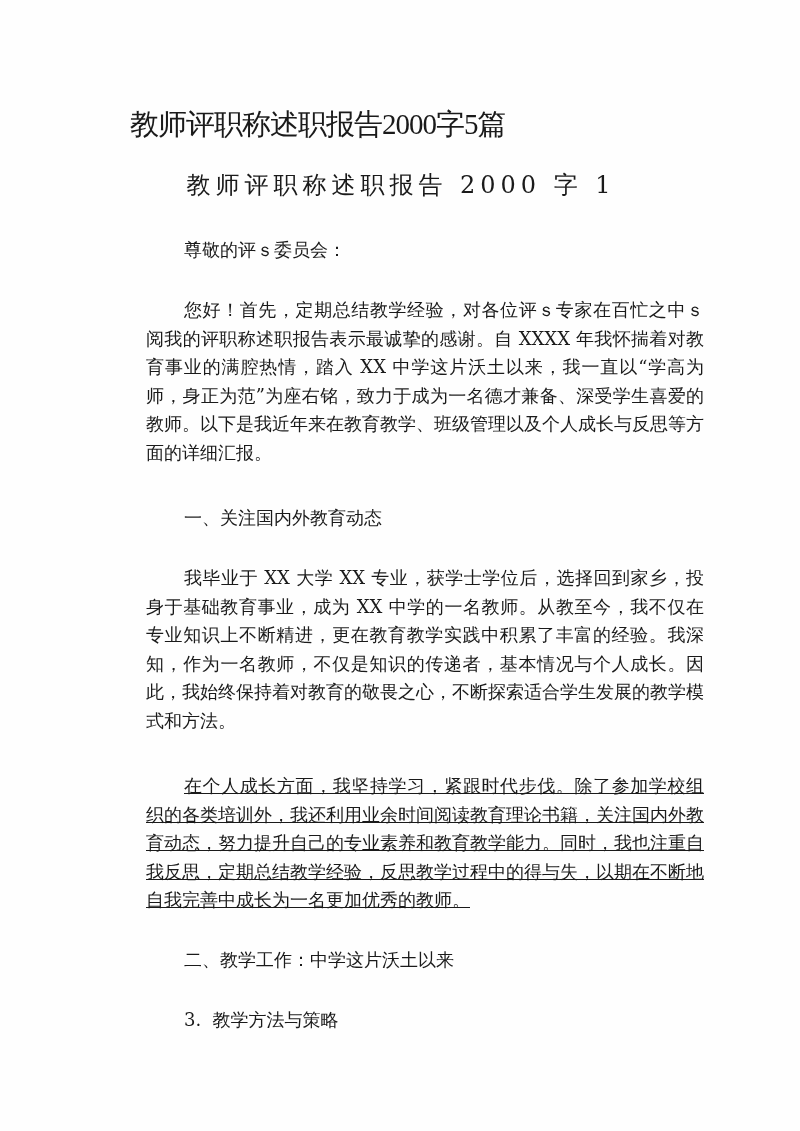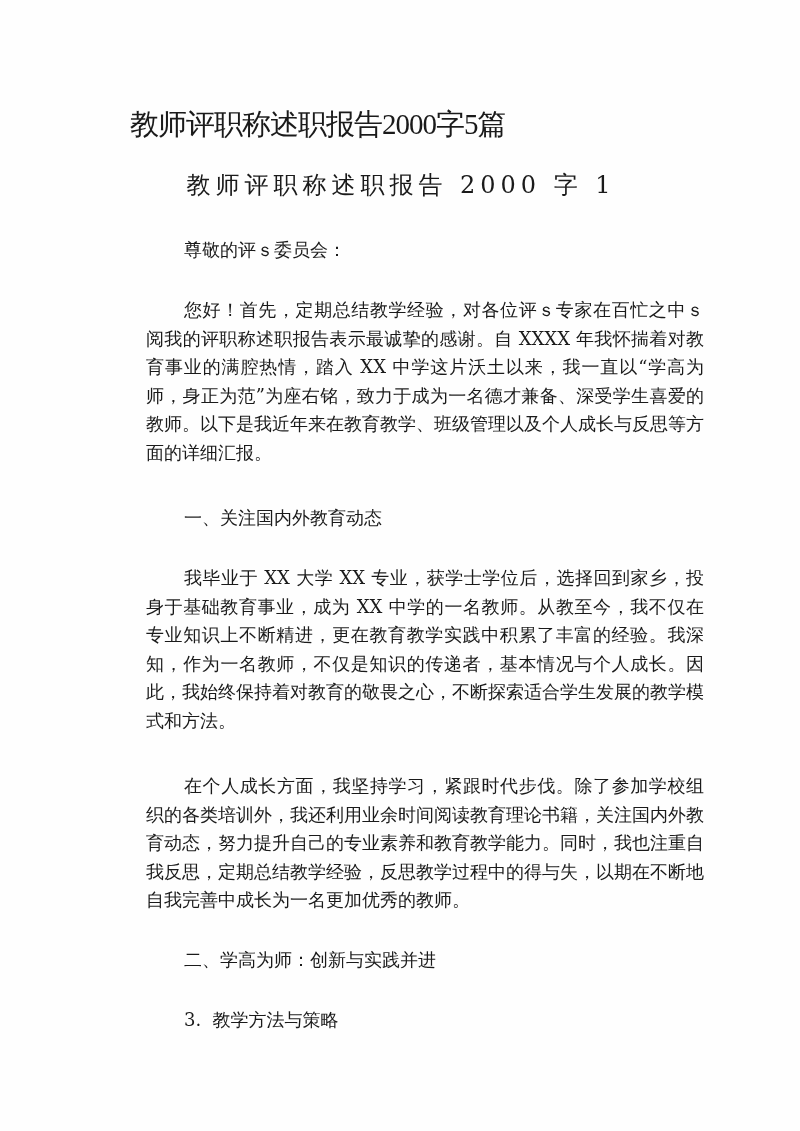--- a/index.html
+++ b/index.html
@@ -71,18 +71,18 @@
   <h2 class="subtitle">教师评职称述职报告 2000 字 1</h2>
 
   <p class="block indent" style="top:228px;">尊敬的评ｓ委员会：</p>
 
   <p class="block indent" style="top:288px;">您好！首先，定期总结教学经验，对各位评ｓ专家在百忙之中ｓ阅我的评职称述职报告表示最诚挚的感谢。自 XXXX 年我怀揣着对教育事业的满腔热情，踏入 XX 中学这片沃土以来，我一直以“学高为师，身正为范”为座右铭，致力于成为一名德才兼备、深受学生喜爱的教师。以下是我近年来在教育教学、班级管理以及个人成长与反思等方面的详细汇报。</p>
 
   <p class="block heading" style="top:496px;">一、关注国内外教育动态</p>
 
   <p class="block indent" style="top:556px;">我毕业于 XX 大学 XX 专业，获学士学位后，选择回到家乡，投身于基础教育事业，成为 XX 中学的一名教师。从教至今，我不仅在专业知识上不断精进，更在教育教学实践中积累了丰富的经验。我深知，作为一名教师，不仅是知识的传递者，基本情况与个人成长。因此，我始终保持着对教育的敬畏之心，不断探索适合学生发展的教学模式和方法。</p>
 
-  <p class="block indent" style="top:764px;">在个人成长方面，我坚持学习，紧跟时代步伐。除了参加学校组织的各类培训外，我还利用业余时间阅读教育理论书籍，关注国内外教育动态，努力提升自己的专业素养和教育教学能力。同时，我也注重自我反思，定期总结教学经验，反思教学过程中的得与失，以期在不断地自我完善中成长为一名更加优秀的教师。</p>
+  <p class="block indent" style="top:764px;text-decoration:underline;">在个人成长方面，我坚持学习，紧跟时代步伐。除了参加学校组织的各类培训外，我还利用业余时间阅读教育理论书籍，关注国内外教育动态，努力提升自己的专业素养和教育教学能力。同时，我也注重自我反思，定期总结教学经验，反思教学过程中的得与失，以期在不断地自我完善中成长为一名更加优秀的教师。</p>
 
-  <p class="block heading" style="top:938px;">二、学高为师：创新与实践并进</p>
+  <p class="block heading" style="top:938px;">二、教学工作：中学这片沃土以来</p>
 
   <p class="block heading" style="top:998px; white-space:pre;">3.  教学方法与策略</p>
 </div>
 
 </body></html>

